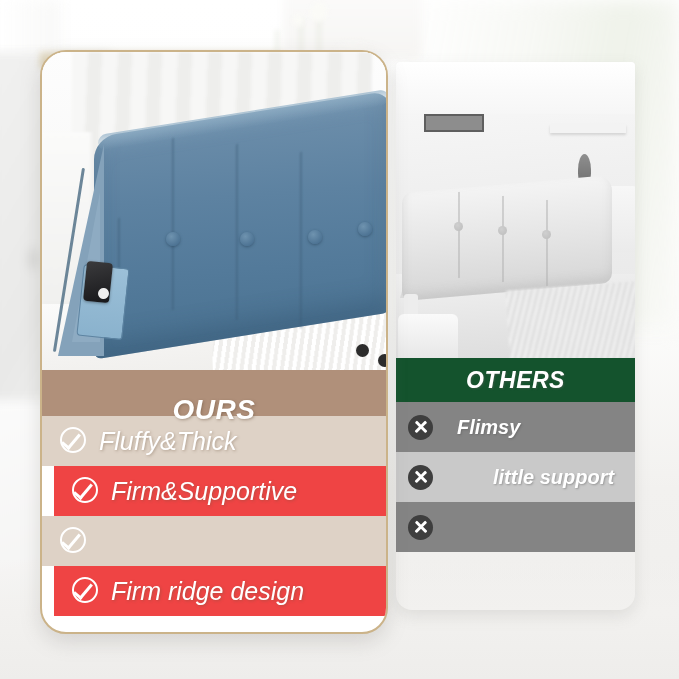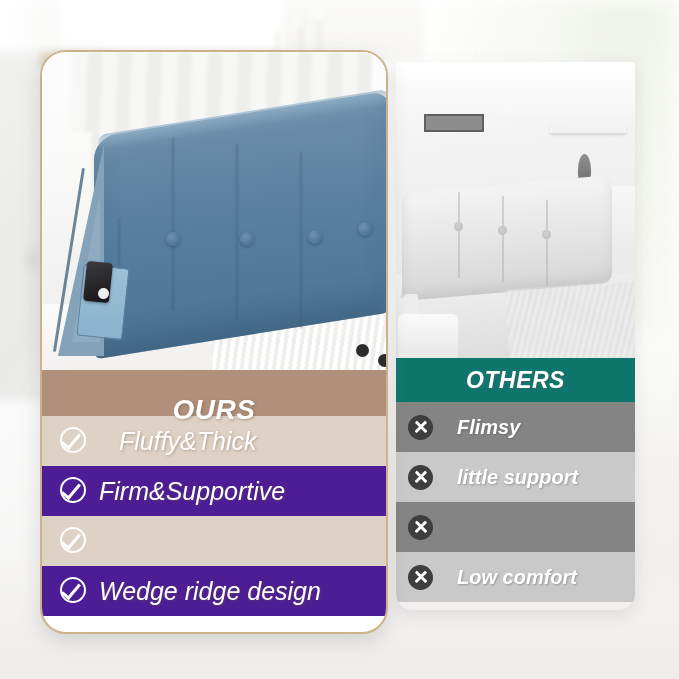--- a/index.html
+++ b/index.html
@@ -194,24 +194,24 @@
 
   .others-rows { }
   .o-row {
     display: flex;
     align-items: center;
     height: 50px;
     padding-left: 12px;
     box-sizing: border-box;
   }
   .o-row.dark  { background: #848484; }
-  .o-row.light { background: #c9c9c9; }
+  .o-row.light { background: #c9c9c9; gap: 36px; }
   .o-head {
     height: 44px;
-    background: #0f766e;
+    background: #14532d;
     display: flex;
     align-items: center;
     justify-content: center;
   }
   .o-head-text {
     color: #ffffff;
     font-style: italic;
     font-weight: bold;
     font-size: 23px;
     letter-spacing: .5px;
@@ -402,22 +402,22 @@
     text-shadow: 1px 1px 3px rgba(110,85,65,.5);
     margin-top: 34px;
   }
   .u-row {
     display: flex;
     align-items: center;
     height: 50px;
     padding-left: 17px;
     box-sizing: border-box;
   }
-  .u-row.dark  { background: #4c1d95; }
-  .u-row.light { background: #ded2c6; gap: 20px; }
+  .u-row.dark  { background: #ef4444; margin-left: 12px; }
+  .u-row.light { background: #ded2c6; }
   .u-label {
     color: #ffffff;
     font-style: italic;
     font-size: 25px;
     margin-left: 10px;
     white-space: nowrap;
     text-shadow: 1px 1px 3px rgba(110,85,65,.42);
   }
   .check-icon {
     width: 30px; height: 30px;
@@ -498,24 +498,20 @@
 
       <div class="o-row light">
         <span class="x-icon"></span>
         <span class="o-label">little support</span>
       </div>
 
       <div class="o-row dark">
         <span class="x-icon"></span>
       </div>
 
-      <div class="o-row light">
-        <span class="x-icon"></span>
-        <span class="o-label">Low comfort</span>
-      </div>
     </div>
   </div>
 
   <div class="ours-card">
     <div class="ours-photo">
       <div class="bp-wall"></div>
       <div class="bp-curtain"></div>
       <div class="bp-window"></div>
       <div class="bp-bedbase"></div>
       <div class="bp-duvet"></div>
@@ -571,18 +567,18 @@
           <span class="ring"></span>
             <span class="tick"></span>
         </span>
       </div>
 
       <div class="u-row dark">
         <span class="check-icon">
           <span class="ring"></span>
             <span class="tick"></span>
         </span>
-        <span class="u-label">Wedge ridge design</span>
+        <span class="u-label">Firm ridge design</span>
       </div>
     </div>
   </div>
 
 </div>
 
 </body></html>

